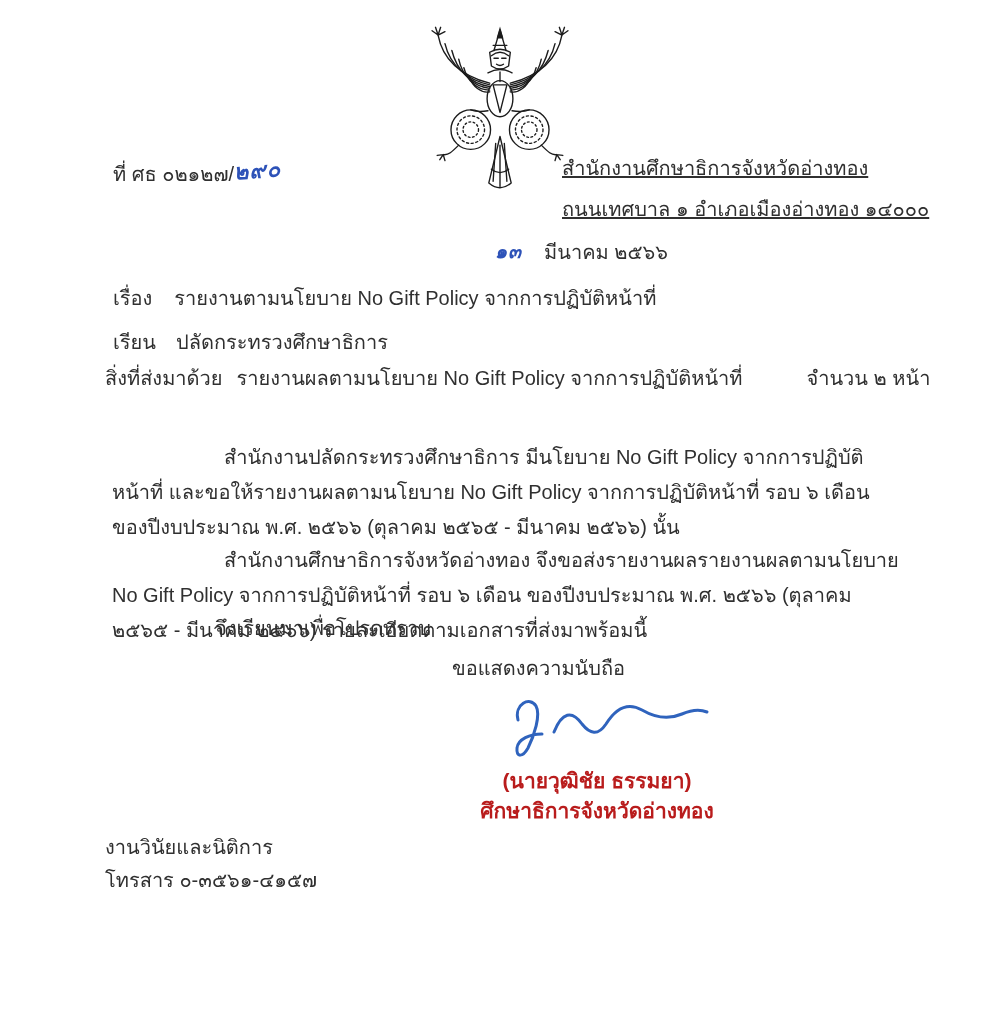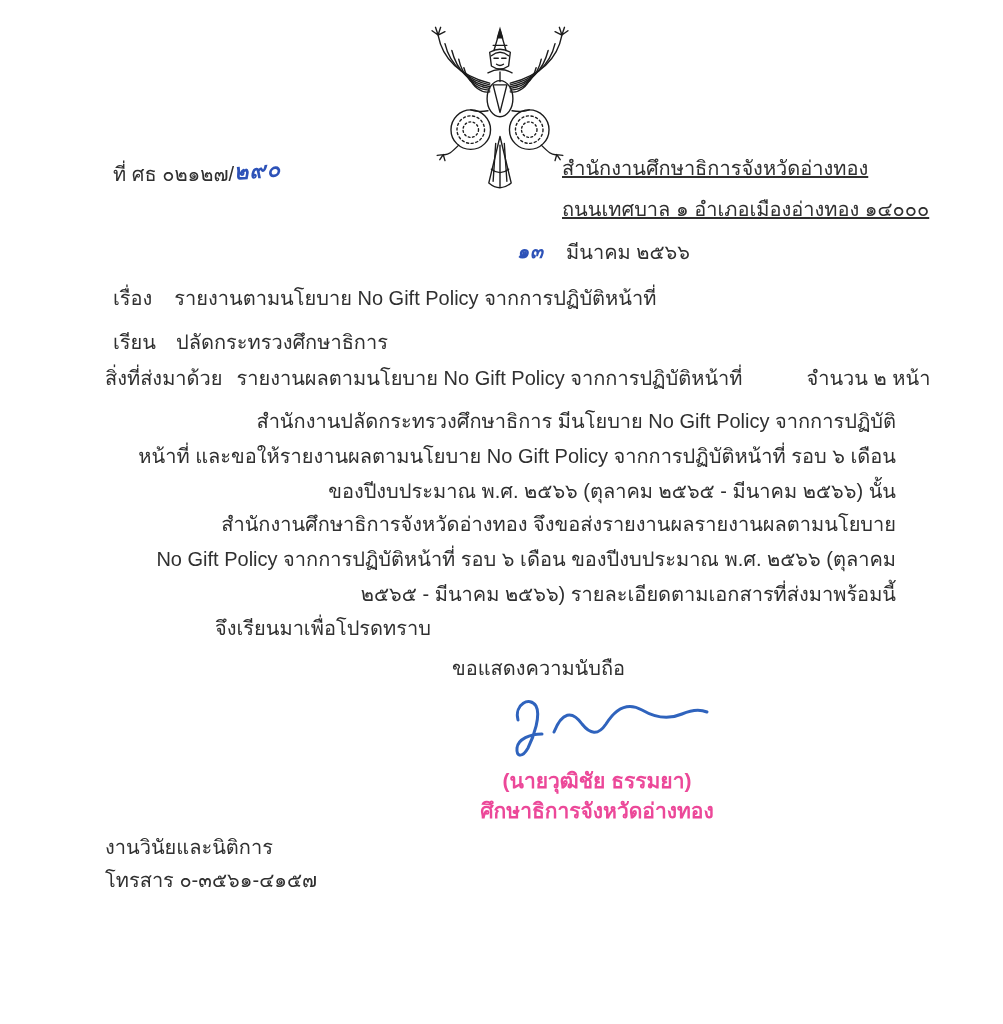--- a/index.html
+++ b/index.html
@@ -18,46 +18,47 @@
   .hand {
     color:#2d52b8;
     font-style:italic;
     font-weight:600;
     letter-spacing:1px;
   }
   .ref-line { left:113px; top:156px; white-space:nowrap; }
   .ref-hand { display:inline-block; transform:rotate(-4deg) translateY(-3px); font-size:22px; }
   .emblem { left:414px; top:20px; width:172px; height:178px; }
   .agency-block { left:562px; top:148px; line-height:41px; white-space:nowrap;text-decoration:underline; }
-  .date-line { left:517px; top:236px; white-space:nowrap; }
+  .date-line { left:495px; top:236px; white-space:nowrap; }
   .date-day { display:inline-block; font-size:19px; transform:translateY(-1px); }
   .date-rest { margin-left:22px; }
   .subject-line { left:113px; top:282px; white-space:nowrap; }
   .subject-line .lbl { margin-right:22px; }
   .to-line { left:113px; top:326px; white-space:nowrap; }
   .to-line .lbl { margin-right:20px; }
   .enclosure-line { left:105px; top:362px; white-space:nowrap; }
   .enclosure-line .lbl { margin-right:14px; }
   .enclosure-count { margin-left:64px; }
   .para {
-    left:101px;
+    left:112px;
     width:795px;
     line-height:35px;
     text-indent:112px;
-    text-align:right;
+    text-align:left;
+    margin-top:36px;
   }
   .para1 { top:404px; }
   .para2 { top:507px; }
   .closing-line { left:215px; top:612px; white-space:nowrap; }
   .salutation-line { left:452px; top:652px; white-space:nowrap; }
   .signature-svg { left:492px; top:690px; width:235px; height:80px; }
   .signer-block {
     left:427px; top:766px; width:340px;
     text-align:center;
-    color:#ec4899;
+    color:#b91c1c;
     font-weight:bold;
     font-size:21px;
     line-height:30px;
   }
   .footer-block { left:105px; top:831px; line-height:32.5px; white-space:nowrap; }
 </style>
 </head>
 <body>
 
 <div class="page">

